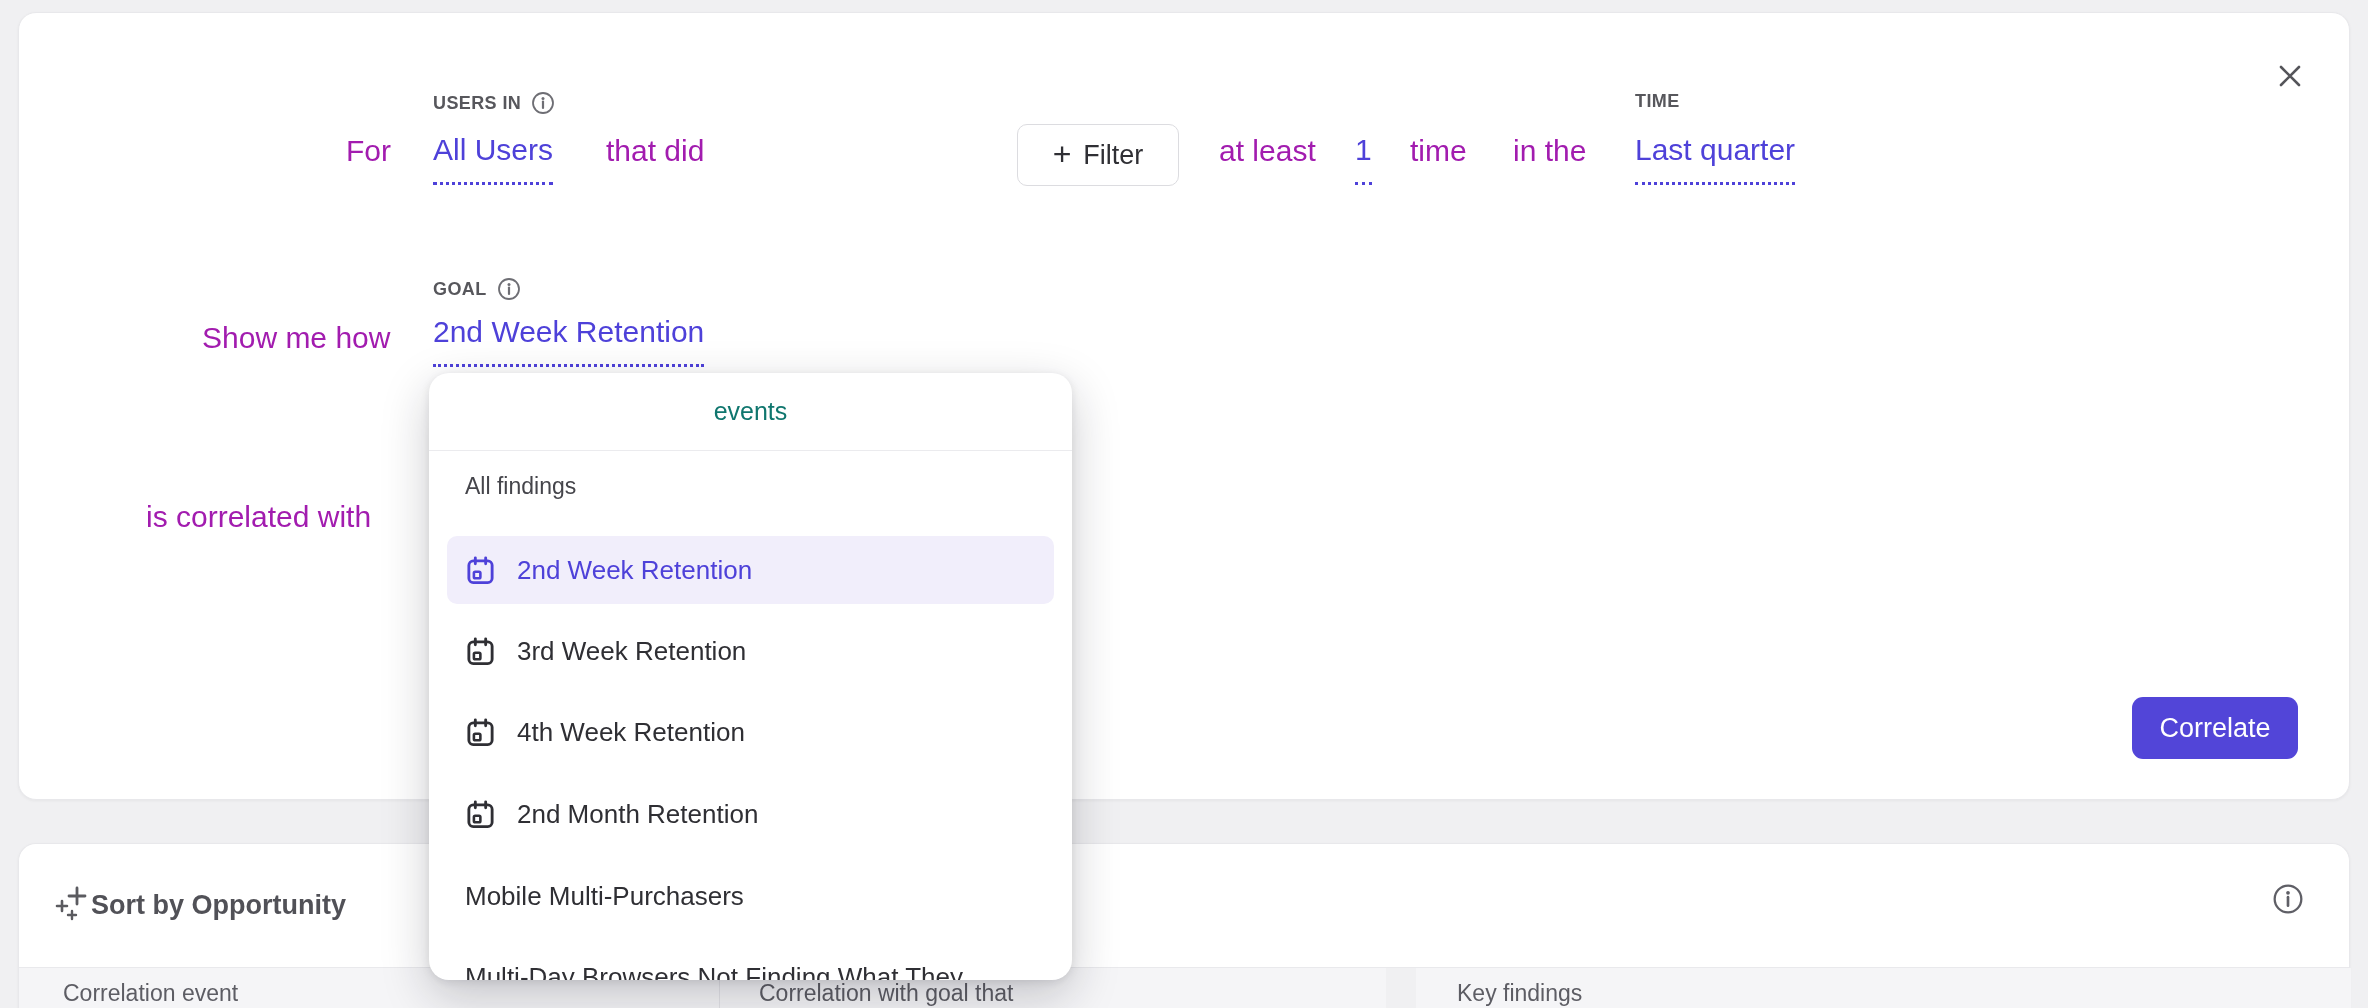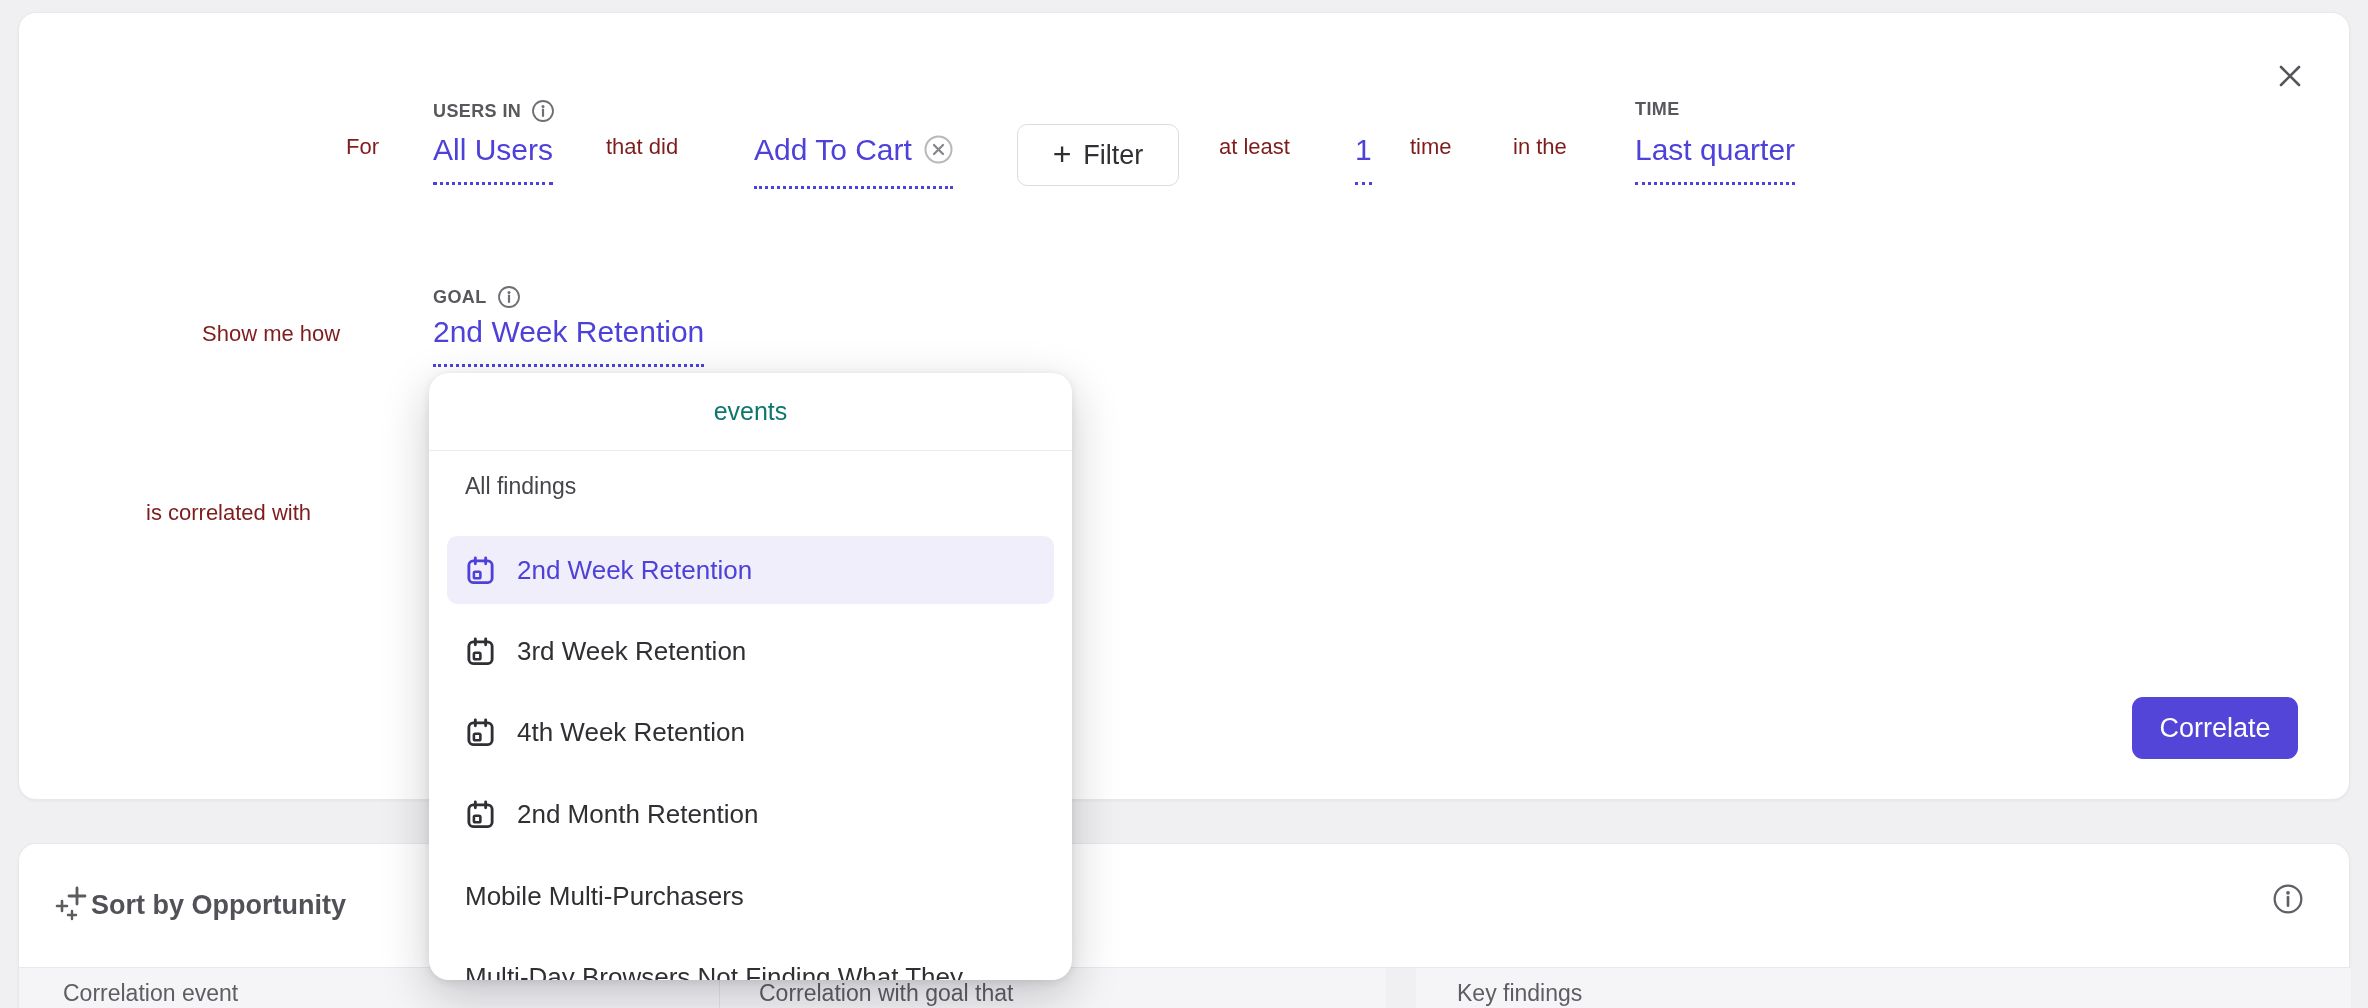--- a/index.html
+++ b/index.html
@@ -11,22 +11,22 @@
     color:#2f2f34;
   }
   .card {
     position:absolute; background:#fff;
     border:1px solid #e8e8eb; border-radius:18px;
     box-shadow:0 1px 3px rgba(30,30,40,.05);
   }
   .main-card { left:18px; top:12px; width:2332px; height:788px; }
   .bottom-card { left:18px; top:843px; width:2332px; height:190px; border-bottom:none; }
 
-  .gray-word { position:absolute; font-size:22px; color:#7f1d1d; white-space:nowrap; }
-  .section-label { position:absolute; font-size:18px; font-weight:700; letter-spacing:.4px; color:#57575c; display:flex; align-items:center; gap:10px; white-space:nowrap;margin-top:8px; }
+  .gray-word { position:absolute; font-size:30px; color:#a21caf; white-space:nowrap; }
+  .section-label { position:absolute; font-size:18px; font-weight:700; letter-spacing:.4px; color:#57575c; display:flex; align-items:center; gap:10px; white-space:nowrap; }
   .accent-value { position:absolute; font-size:30px; font-weight:500; color:var(--accent,#4e41d9); white-space:nowrap; border-bottom:3px dotted var(--accent,#4e41d9); padding-bottom:15px; }
   .accent-value .clear-wrap { margin-left:12px; vertical-align:-4px; }
 
   .info-icon svg, .clear-icon svg { display:block; }
 
   .filter-btn {
     position:absolute; left:998px; top:111px; width:162px; height:62px;
     background:#fff; border:1px solid #dcdce0; border-radius:10px;
     display:flex; align-items:center; justify-content:center; gap:12px;
     font-size:27px; color:#2f2f34; cursor:pointer;
@@ -100,28 +100,20 @@
           <path d="M12 10.6 V17" stroke="#6e6e74" stroke-width="2.2" stroke-linecap="round"></path>
         </svg>
     </span>
   </span>
   <span class="accent-value" style="left:414px; top:120px">
     <span>All Users</span>
   </span>
 
   <span class="gray-word" style="left:587px; top:121px">that did</span>
 
-  <span class="accent-value" style="left:735px; top:120px">
-    <span>Add To Cart</span><span class="clear-wrap clear-icon" style="display:inline-block">
-      <svg width="29" height="29" viewBox="0 0 29 29" style="display:inline">
-          <circle cx="14.5" cy="14.5" r="13" fill="none" stroke="#b7b7bc" stroke-width="2"></circle>
-          <path d="M10 10 L19 19 M19 10 L10 19" stroke="#85858a" stroke-width="2.2" stroke-linecap="round"></path>
-        </svg>
-    </span>
-  </span>
 
   <div class="filter-btn">
     <span class="plus">+</span>
     <span>Filter</span>
   </div>
 
   <span class="gray-word" style="left:1200px; top:121px">at least</span>
   <span class="accent-value" style="left:1336px; top:120px">
     <span>1</span>
   </span>

